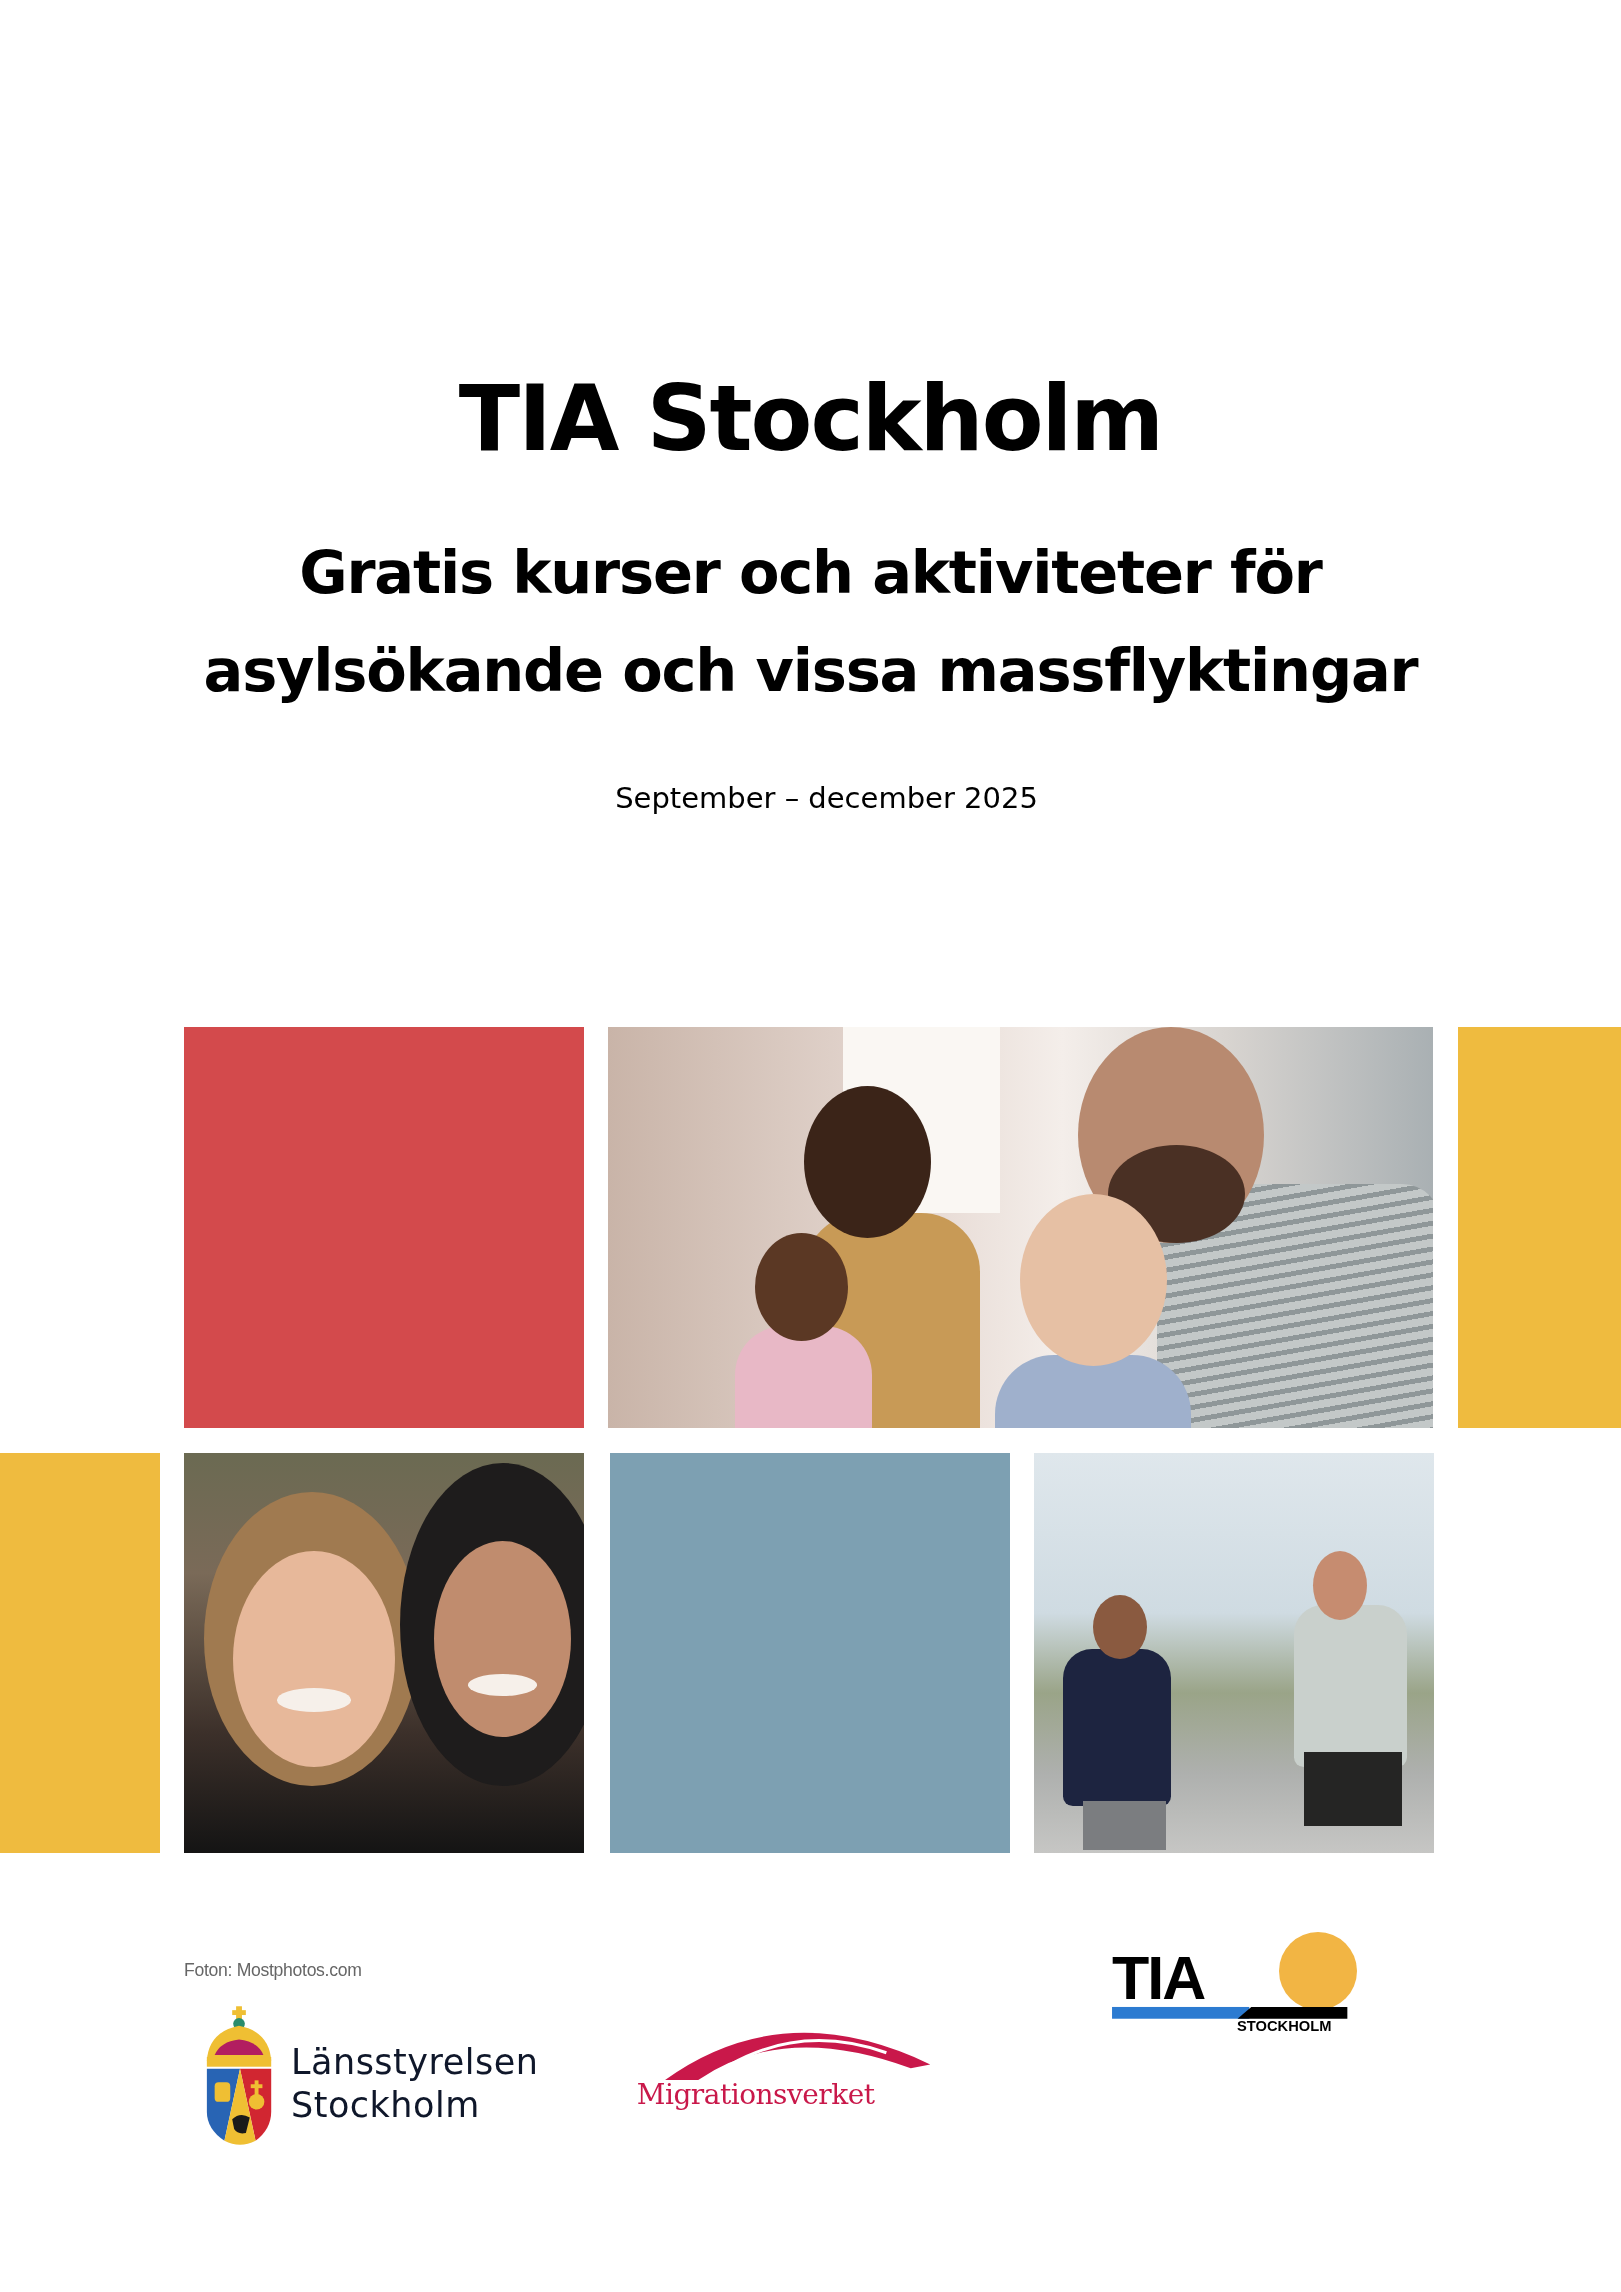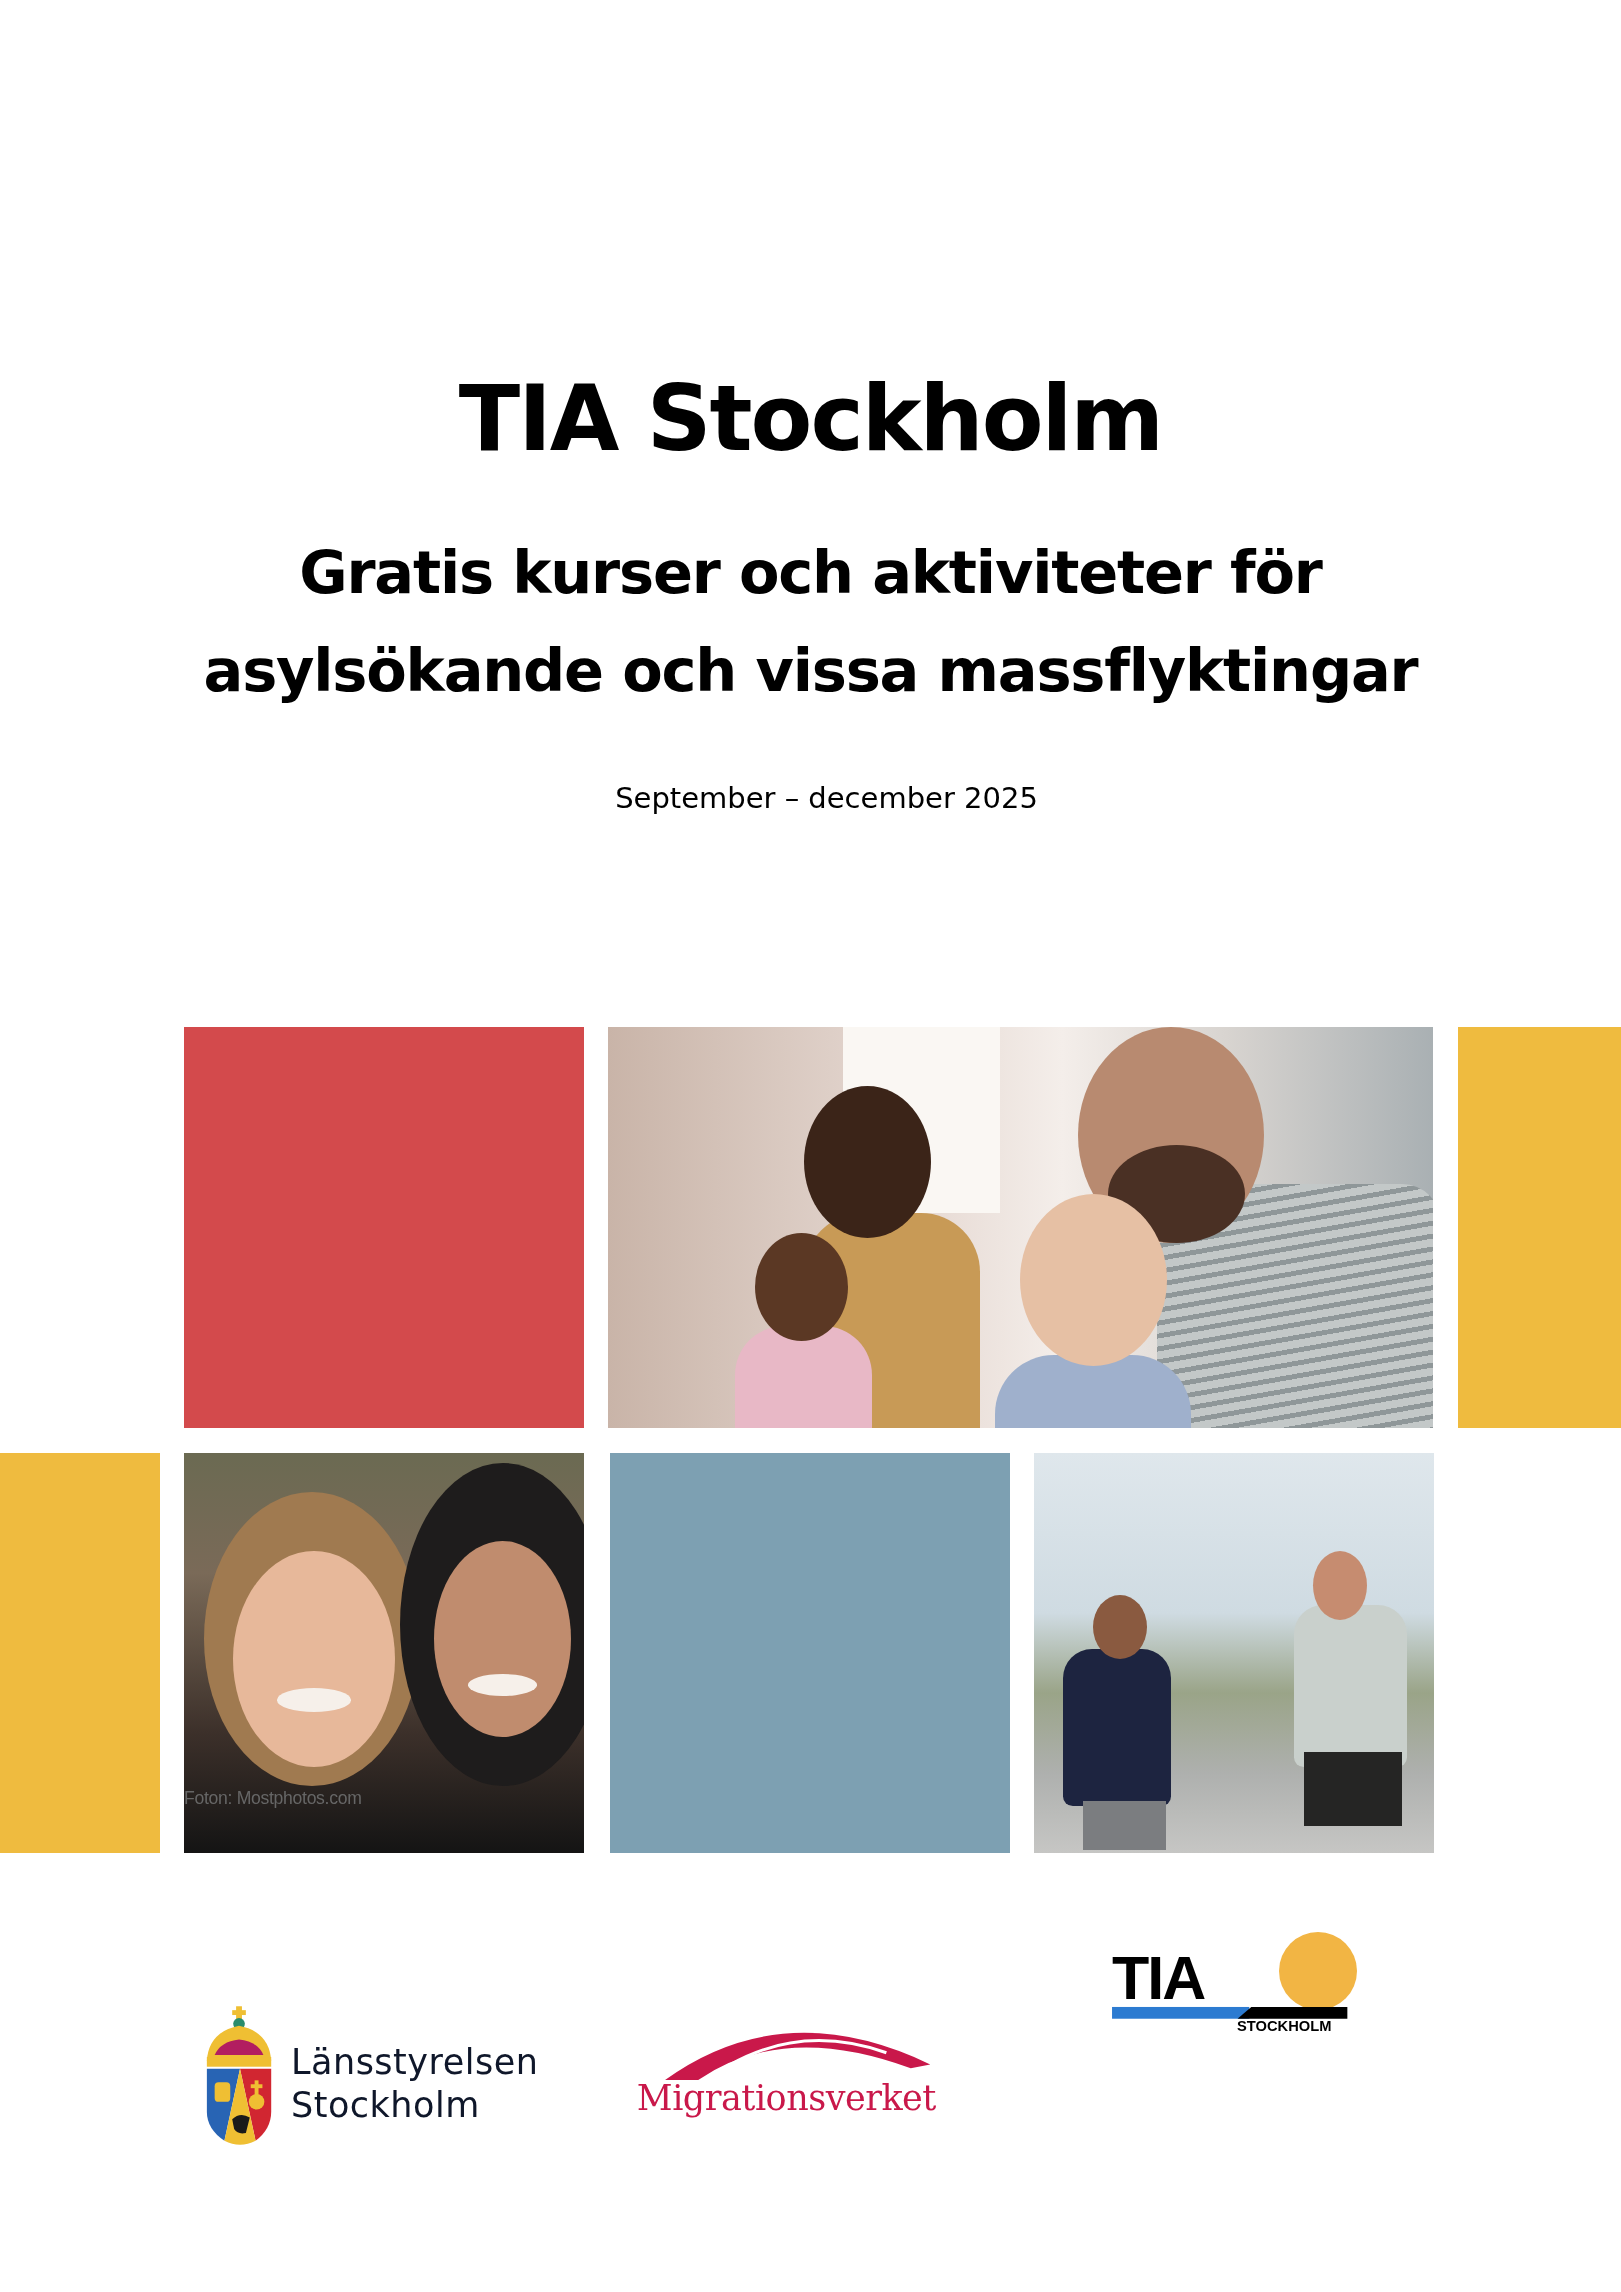--- a/index.html
+++ b/index.html
@@ -43,27 +43,27 @@
   .wom-smile1 { left:93px; top:235px; width:74px; height:23.5px; background:#f6f0ea; }
   .wom-smile2 { left:284px; top:221px; width:69px; height:21.6px; background:#f6f0ea; }
 
   .run-r1-head { left:59px; top:142px; width:54px; height:64px; background:#8a5a40; }
   .run-r1-body { position:absolute; left:29px; top:196px; width:108px; height:157px; background:#1d2440; border-radius:29px 29px 9.8px 9.8px; }
   .run-r1-shorts { position:absolute; left:49px; top:348px; width:83px; height:49px; background:#7b7d80; }
   .run-r2-head { left:279px; top:98px; width:54px; height:69px; background:#c68c70; }
   .run-r2-body { position:absolute; left:260px; top:152px; width:113px; height:162px; background:#c9d0cc; border-radius:29px 29px 9.8px 9.8px; }
   .run-r2-shorts { position:absolute; left:270px; top:299px; width:98px; height:74px; background:#252524; }
 
-  .caption { position:absolute; left:184px; top:1788px; font-family:"Liberation Sans", sans-serif; font-size:17.6px; color:#666; letter-spacing:-0.3px; }
+  .caption { position:absolute; left:184px; top:1960px; font-family:"Liberation Sans", sans-serif; font-size:17.6px; color:#666; letter-spacing:-0.3px; }
 
   
   .logo-lans { position:absolute; left:201px; top:2004px; width:363px; height:137px; }
   .lans-text { position:absolute; left:90px; top:37px; font-family:"DejaVu Sans", sans-serif; font-size:35px; line-height:43px; color:#0f172a; letter-spacing:0.5px; }
   .logo-migr { position:absolute; left:627px; top:2004px; width:353px; height:127px; }
-  .migr-text { position:absolute; left:9.8px; top:74px; font-family:"DejaVu Serif", serif; font-size:35px; color:#c9184a; letter-spacing:-0.5px; white-space:nowrap; }
+  .migr-text { position:absolute; left:9.8px; top:74px; font-family:"DejaVu Serif", serif; font-size:28px; color:#c9184a; letter-spacing:-0.5px; white-space:nowrap; }
   .logo-tia { position:absolute; left:1112px; top:1932px; width:255px; height:108px; }
   .tia-letters { position:absolute; left:0; top:17.6px; font-family:"Liberation Sans", sans-serif; font-weight:bold; font-size:61px; line-height:57px; letter-spacing:-2px; color:#000; }
   .tia-sub { position:absolute; left:125px; top:86px; font-family:"Liberation Sans", sans-serif; font-weight:bold; font-size:14.7px; color:#000; }
 </style>
 </head>
 <body>
 
 <div>
 
   <h1 class="title" style="margin:0;">TIA Stockholm</h1>

